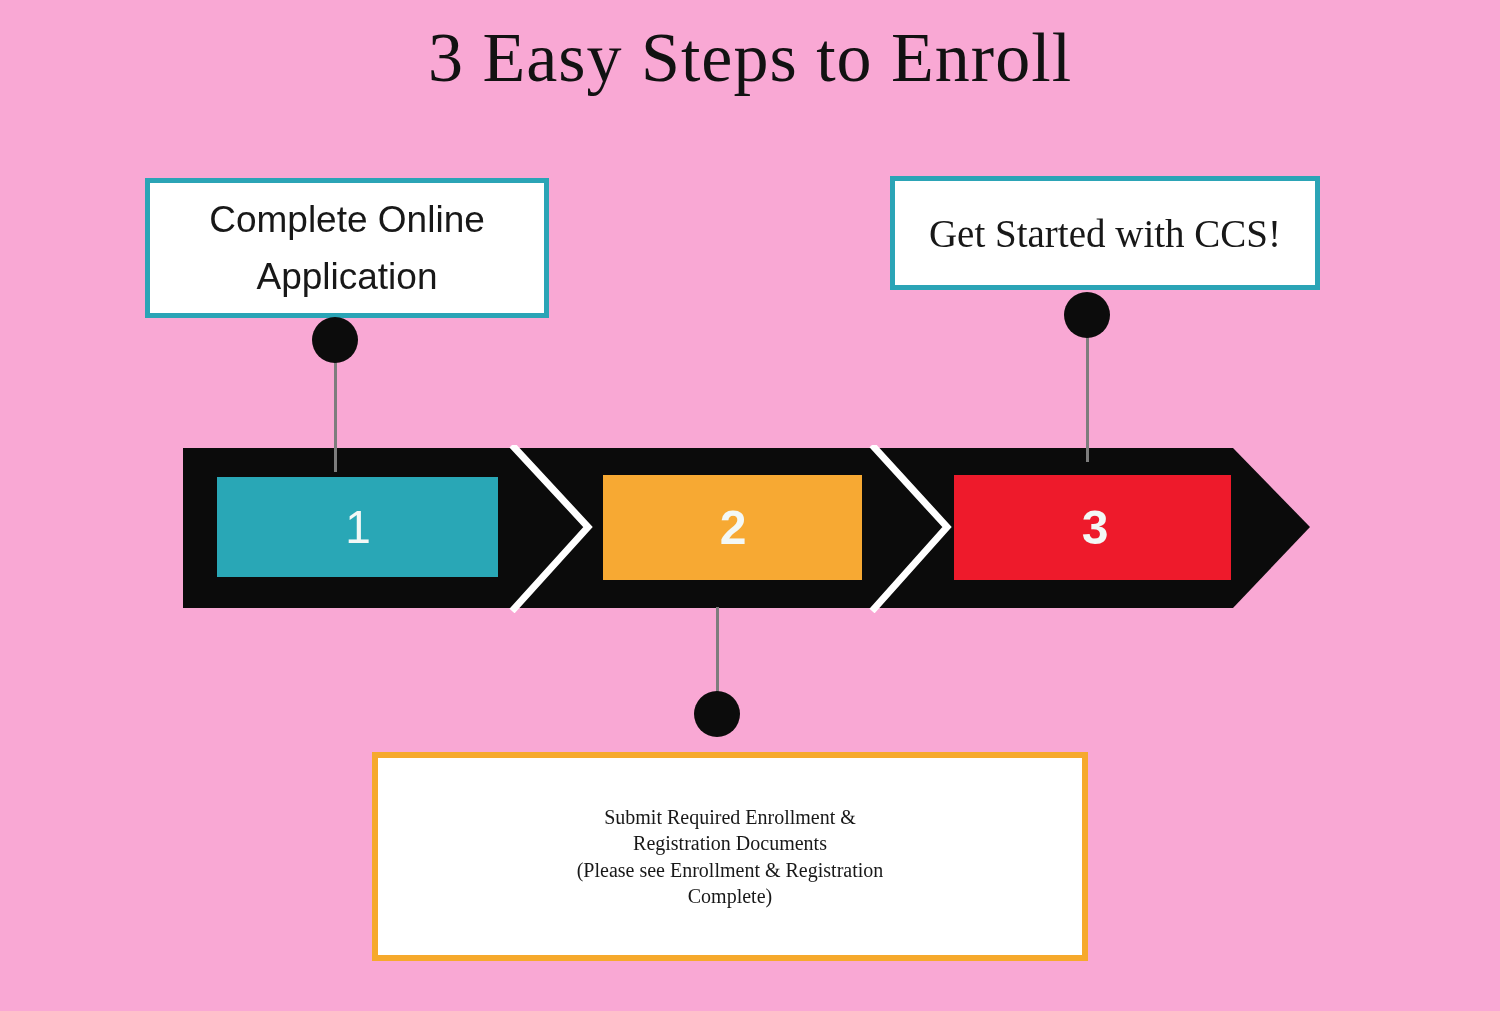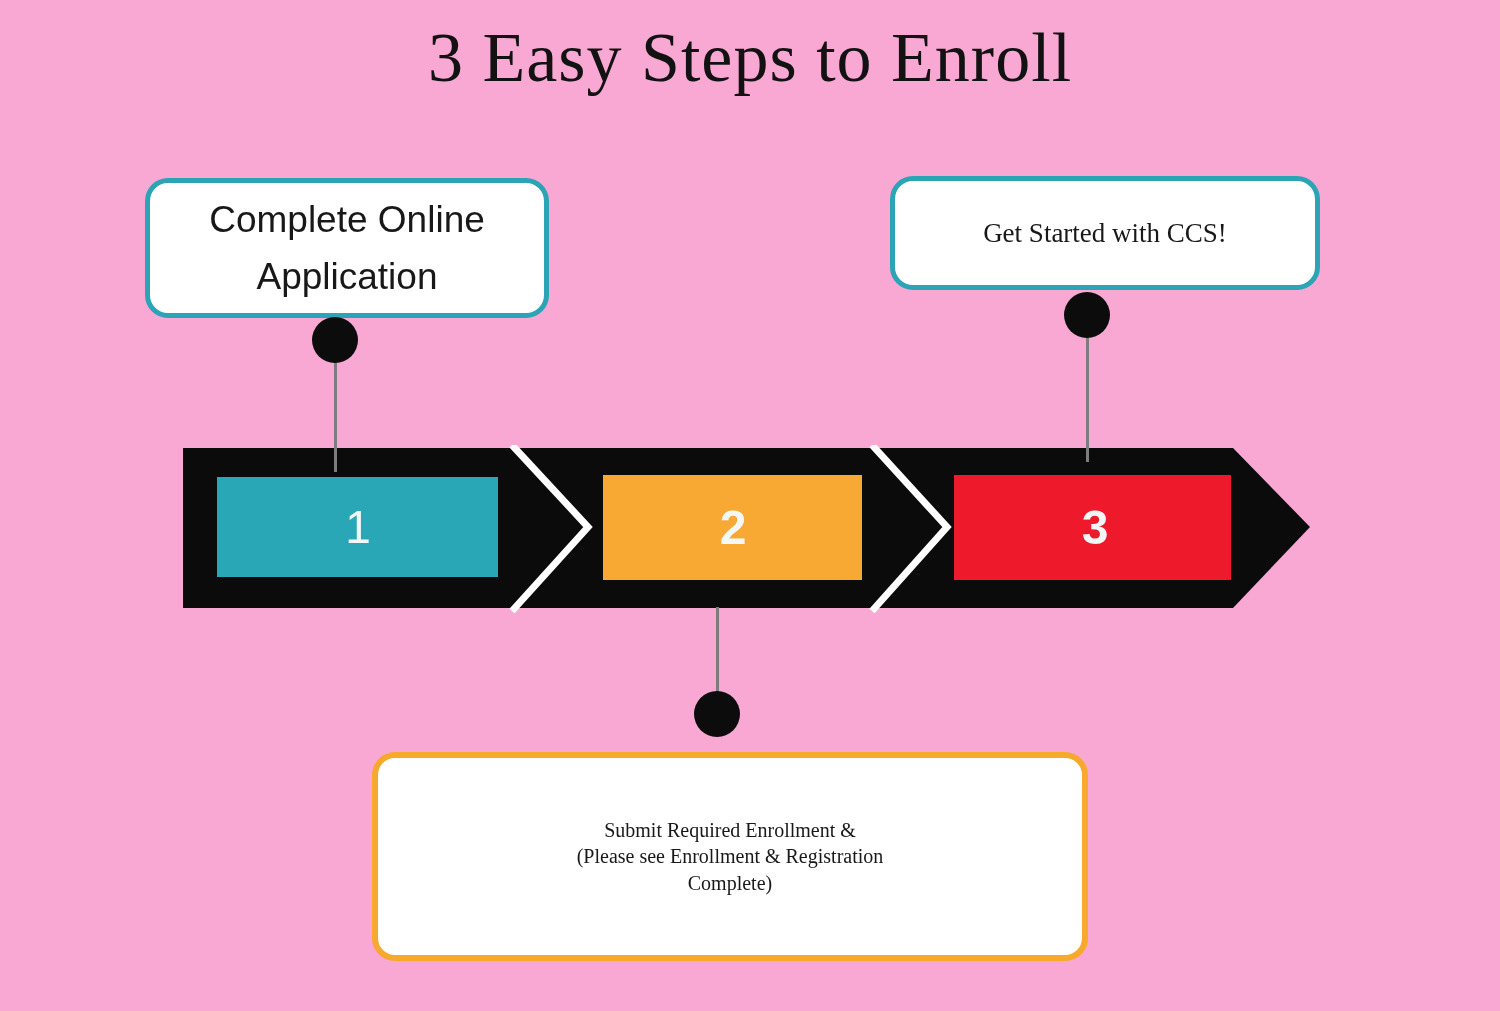--- a/index.html
+++ b/index.html
@@ -22,35 +22,34 @@
   }
   .callout{
     position:absolute;
     background:#ffffff;
     display:flex;
     align-items:center;
     justify-content:center;
     text-align:center;
     box-sizing:border-box;
     color:#181818;
-    border-radius:23px;
   }
   .callout.step1{
     left:145px;top:178px;width:404px;height:140px;
     border:5px solid #2ba4b6;
     font-family:"Liberation Sans", sans-serif;
     font-size:37px;
     line-height:1.55;
     padding:0 28px;
   }
   .callout.step3{
     left:890px;top:176px;width:430px;height:114px;
     border:5px solid #2ba4b6;
     font-family:"Liberation Serif", serif;
-    font-size:27px;
+    font-size:39px;
   }
   .callout.step2{
     left:372px;top:752px;width:716px;height:209px;
     border:6px solid #f6a92c;
     font-family:"Liberation Serif", serif;
     font-size:20px;
     line-height:1.32;
     flex-direction:column;
   }
   .connector-line{
@@ -92,20 +91,21 @@
   <div class="callout step1">
     <span>Complete Online Application</span>
   </div>
 
   <div class="callout step3">
     <span>Get Started with CCS!</span>
   </div>
 
   <div class="callout step2">
     <div>Submit Required Enrollment &amp;</div>
+    <div>Registration Documents</div>
     <div>(Please see Enrollment &amp; Registration</div>
     <div>Complete)</div>
   </div>
 
   <div class="connector-line line1"></div>
   <div class="connector-line line2"></div>
   <div class="connector-line line3"></div>
 
   <div class="connector-dot dot1"></div>
   <div class="connector-dot dot2"></div>

